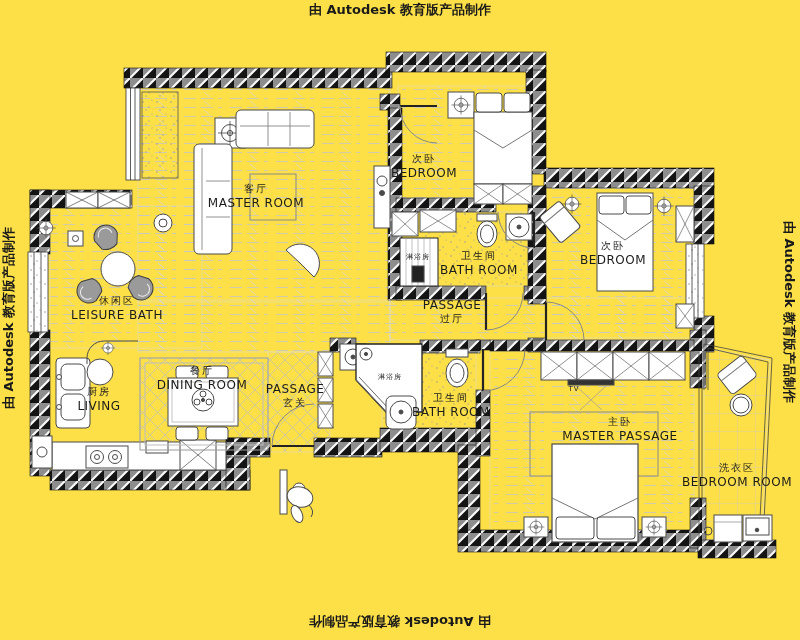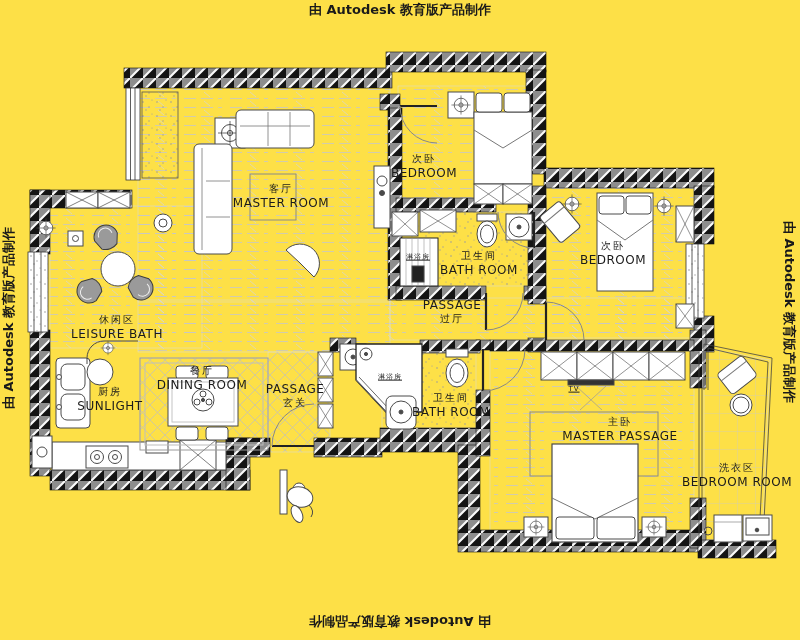--- a/index.html
+++ b/index.html
@@ -9,21 +9,21 @@
   .watermark{position:absolute;font-family:"DejaVu Sans",sans-serif;font-weight:bold;
              font-size:13px;color:#1a1a1a;white-space:nowrap;}
   .wm-top{left:400px;top:10px;transform:translate(-50%,-50%);}
   .wm-bottom{left:400px;top:621px;transform:translate(-50%,-50%) rotate(180deg);}
   .wm-left{left:9px;top:318px;transform:translate(-50%,-50%) rotate(-90deg);}
   .wm-right{left:789px;top:312px;transform:translate(-50%,-50%) rotate(90deg);}
   .lbl{position:absolute;transform:translate(-50%,-50%);text-align:center;color:#1b1b1b;
        line-height:1.25;white-space:nowrap;}
   .lbl .zh{font-size:10px;letter-spacing:2px;}
   .lbl .en{font-size:12px;letter-spacing:.5px;}
-  .lbl.tiny{font-size:7px;letter-spacing:1px;color:#222;text-decoration:underline;}
+  .lbl.tiny{font-size:7px;letter-spacing:1px;color:#222;}
 </style>
 </head>
 <body>
 
 <div class="page">
 
 <svg class="plan-svg" width="800" height="640" viewBox="0 0 800 640">
   <defs>
     <pattern id="hatch" width="13" height="13" patternUnits="userSpaceOnUse">
       <rect width="13" height="13" fill="#fbfbfb"></rect>
@@ -369,39 +369,39 @@
       <path d="M272,446 A42,42 0 0 1 314,404" stroke="#888"></path>
     </g>
   </g>
 </svg>
 
 <div class="watermark wm-top">由 Autodesk 教育版产品制作</div>
 <div class="watermark wm-bottom">由 Autodesk 教育版产品制作</div>
 <div class="watermark wm-left">由 Autodesk 教育版产品制作</div>
 <div class="watermark wm-right">由 Autodesk 教育版产品制作</div>
 
-<div class="lbl" style="left:281px;top:197px">
+<div class="lbl" style="left:256px;top:197px">
   <div class="zh">客厅</div>
   <div class="en">MASTER ROOM</div>
 </div>
 <div class="lbl" style="left:424px;top:167px">
   <div class="zh">次卧</div>
   <div class="en">BEDROOM</div>
 </div>
 <div class="lbl" style="left:613px;top:254px">
   <div class="zh">次卧</div>
   <div class="en">BEDROOM</div>
 </div>
-<div class="lbl" style="left:117px;top:328px">
+<div class="lbl" style="left:117px;top:309px">
   <div class="zh">休闲区</div>
   <div class="en">LEISURE BATH</div>
 </div>
-<div class="lbl" style="left:110px;top:400px">
+<div class="lbl" style="left:99px;top:400px">
   <div class="zh">厨房</div>
-  <div class="en">SUNLIGHT</div>
+  <div class="en">LIVING</div>
 </div>
 <div class="lbl" style="left:202px;top:379px">
   <div class="zh">餐厅</div>
   <div class="en">DINING ROOM</div>
 </div>
 <div class="lbl" style="left:295px;top:396px">
   <div class="en">PASSAGE</div>
   <div class="zh">玄关</div>
 </div>
 <div class="lbl" style="left:452px;top:312px">

